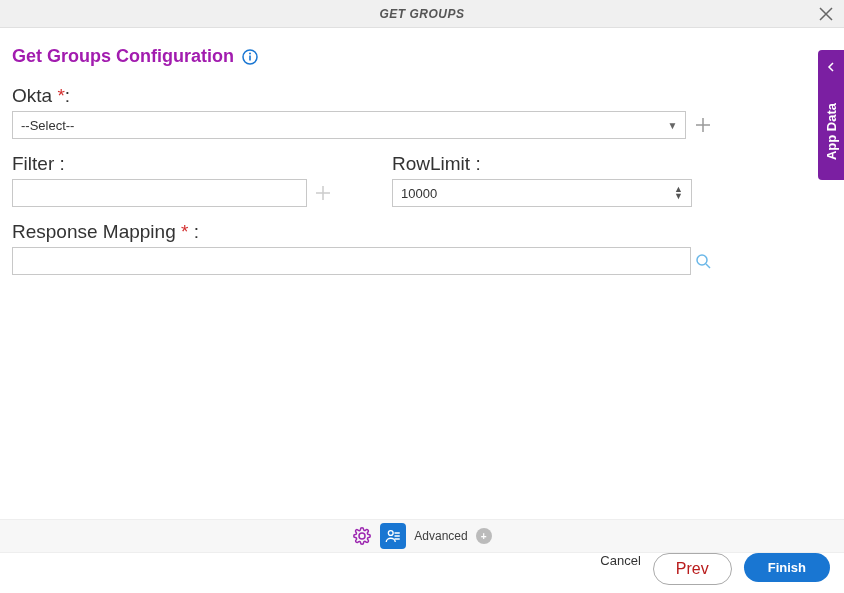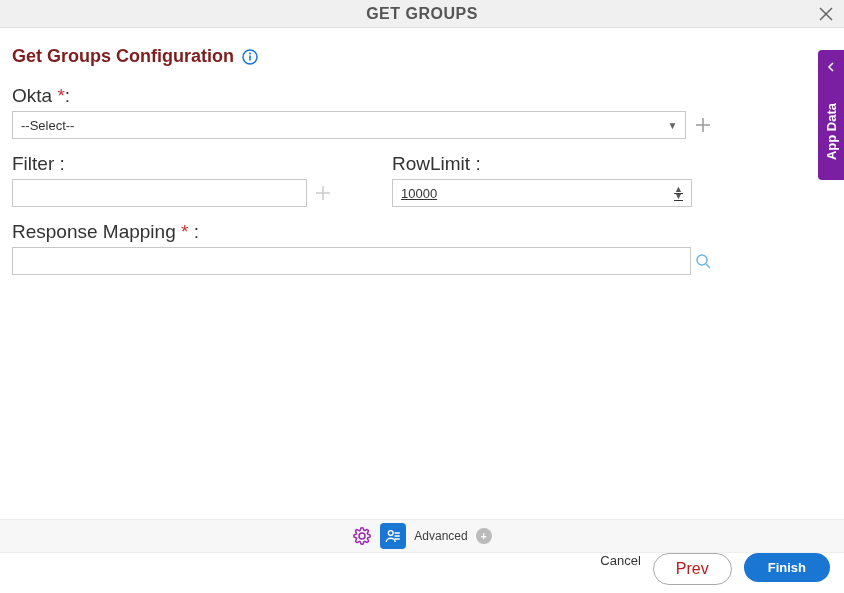--- a/index.html
+++ b/index.html
@@ -16,24 +16,25 @@
   .header-bar {
     background: #f0f0f0;
     height: 28px;
     display: flex;
     align-items: center;
     justify-content: center;
     position: relative;
     border-bottom: 1px solid #e0e0e0;
   }
   .header-title {
-    font-size: 16px;
+    font-size: 12px;
     font-weight: 600;
     color: #555;
     letter-spacing: 0.5px;
+    font-style: italic;
   }
   .close-btn {
     position: absolute;
     right: 8px;
     top: 4px;
     width: 20px;
     height: 20px;
     display: flex;
     align-items: center;
     justify-content: center;
@@ -45,21 +46,21 @@
   }
   .page-title-row {
     display: flex;
     align-items: center;
     gap: 8px;
     margin-bottom: 18px;
   }
   .page-title {
     font-size: 18px;
     font-weight: 700;
-    color: #7f1d1d;
+    color: #a21caf;
   }
   .info-icon {
     width: 16px;
     height: 16px;
     display: inline-flex;
     align-items: center;
     justify-content: center;
     color: #1976d2;
   }
   .form-row {
@@ -106,21 +107,20 @@
   }
   .text-input { width: 310px; }
   .number-box {
     width: 300px;
     border: 1px solid #c8c8c8;
     height: 28px;
     display: flex;
     align-items: center;
     justify-content: space-between;
     padding: 0 8px;
-    text-decoration: underline;
   }
   .spinner {
     display: flex;
     flex-direction: column;
     line-height: 7px;
     font-size: 9px;
     color: #555;
     cursor: pointer;
   }
   .response-input {

